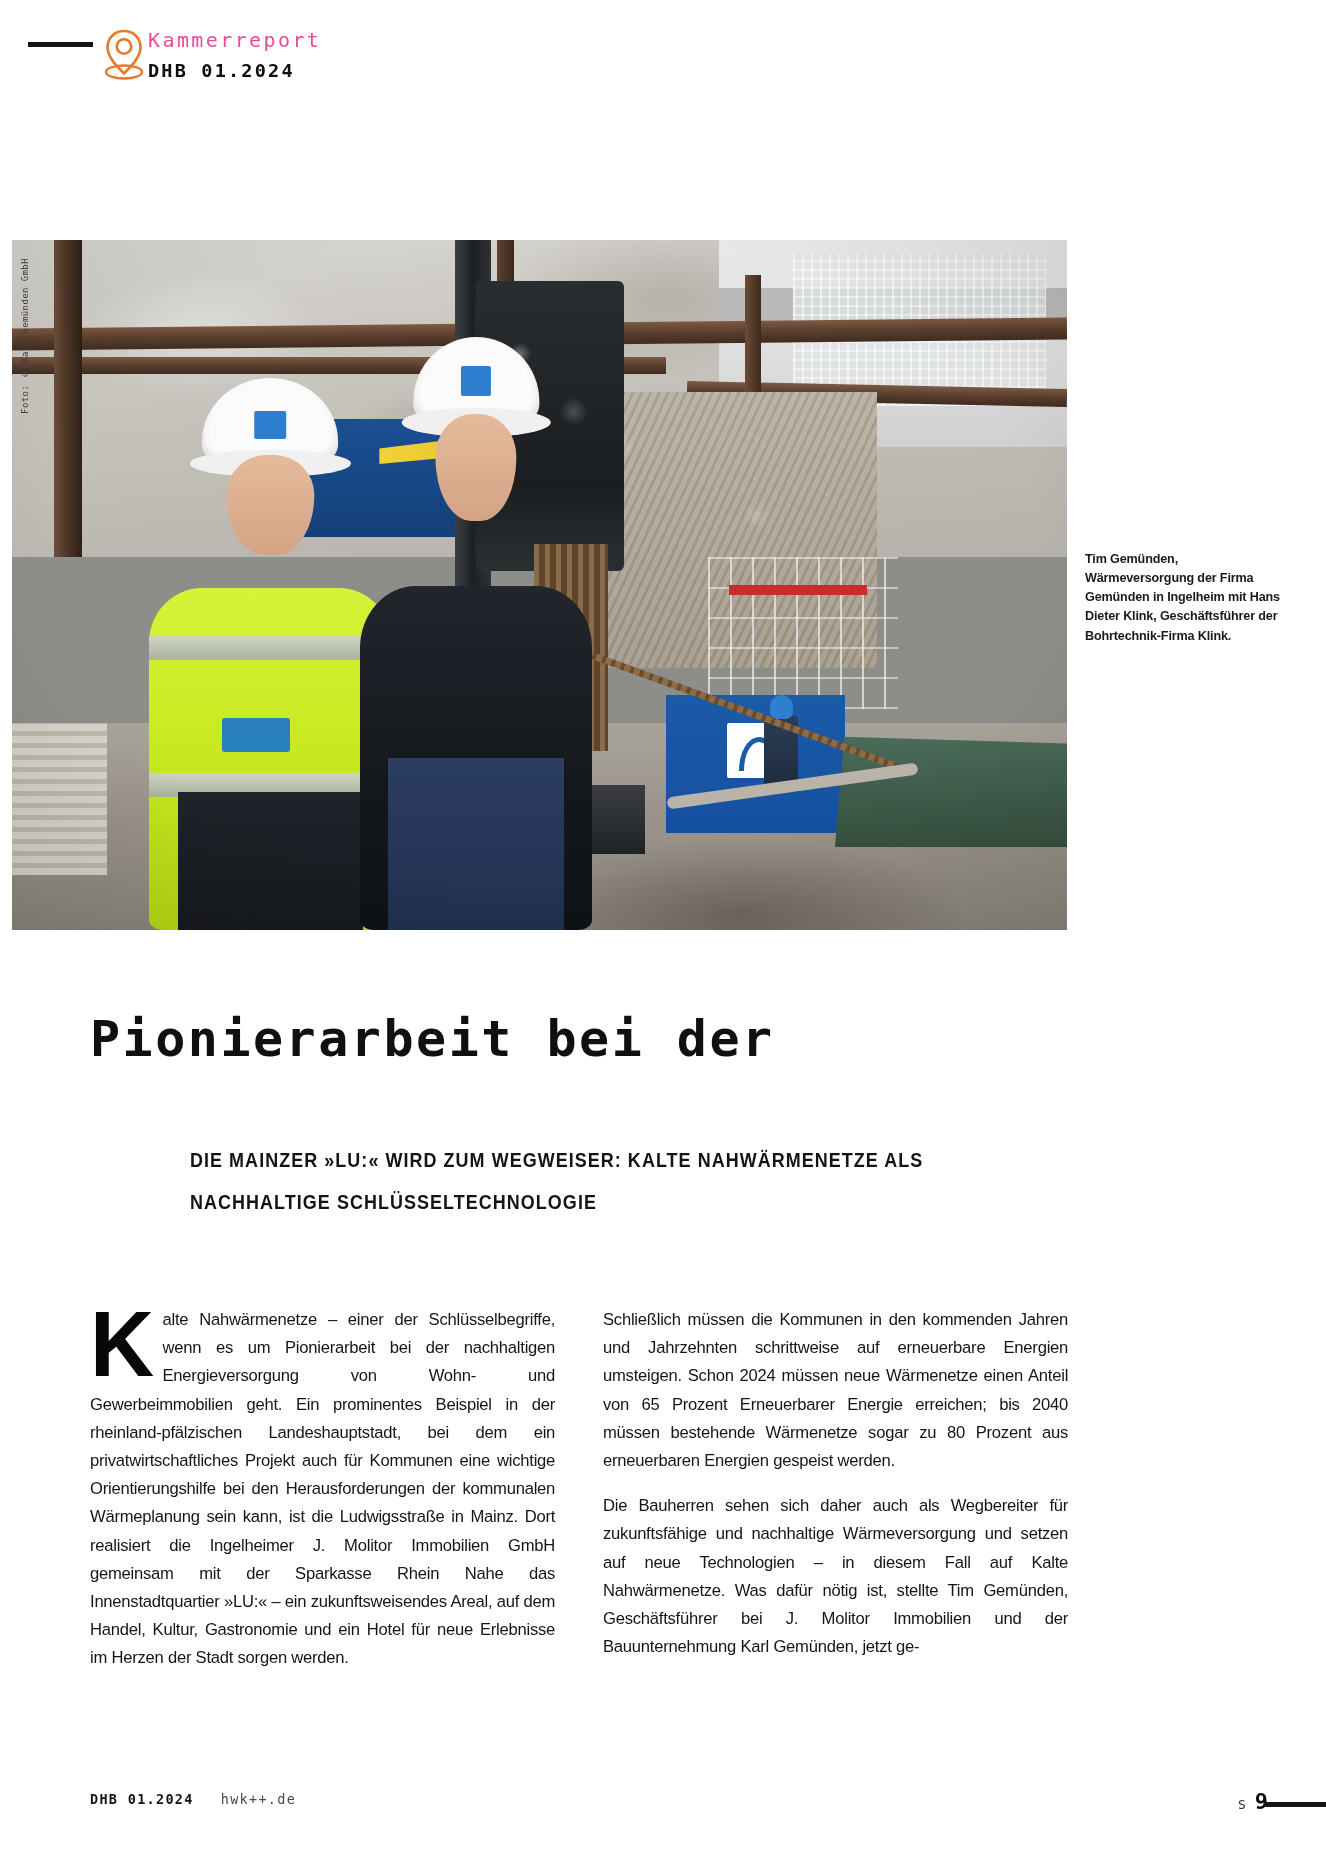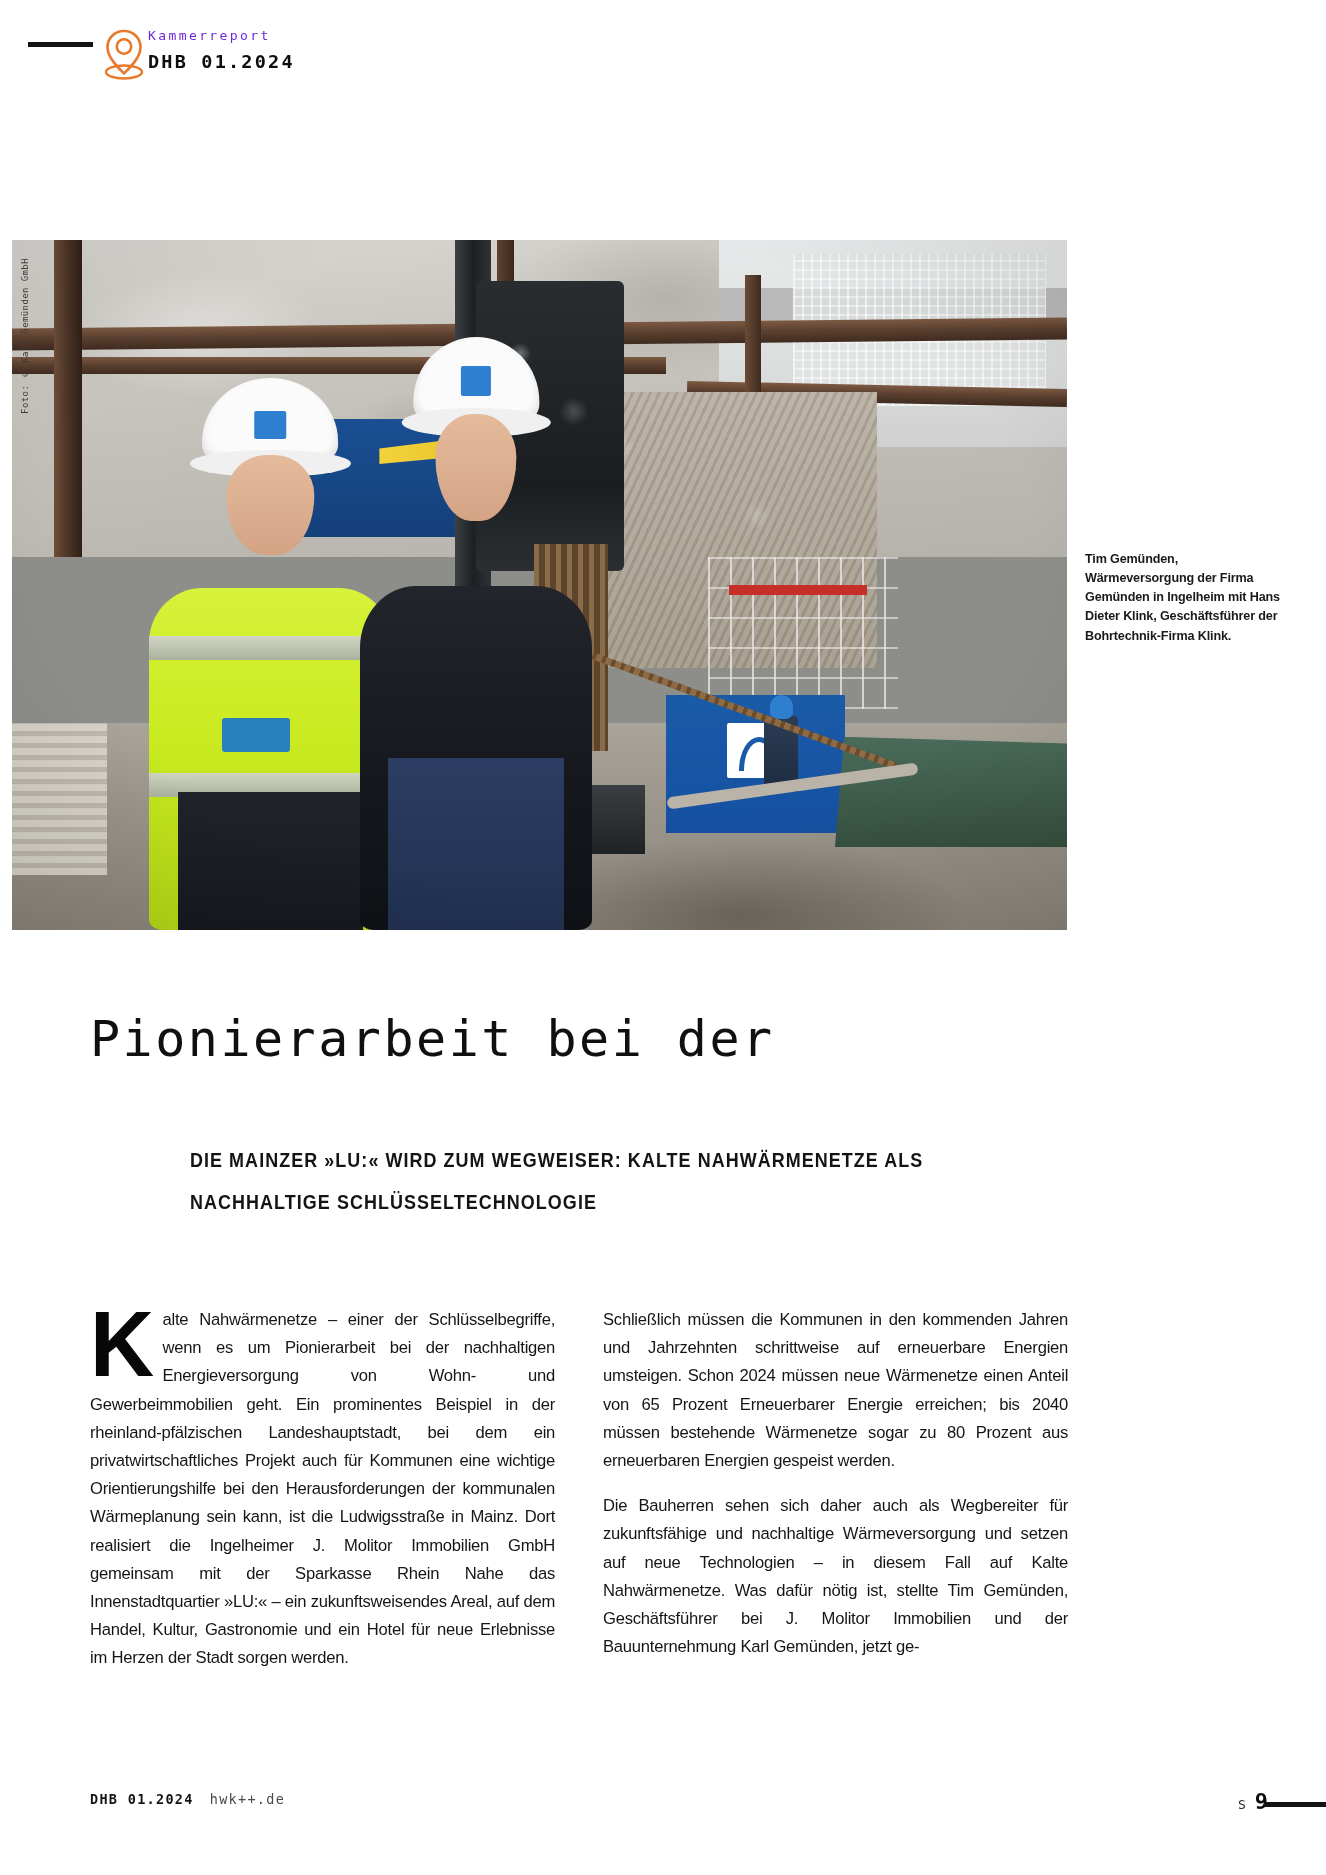--- a/index.html
+++ b/index.html
@@ -40,23 +40,23 @@
     width: 48px;
     height: 56px;
   }
   .masthead-text {
     position: absolute;
     left: 148px;
     top: 0px;
   }
   .kicker {
     font-family: "DejaVu Sans Mono", monospace;
-    font-size: 13px;
+    font-size: 20px;
     letter-spacing: 2.4px;
-    color: #6d28d9;
+    color: #ec4899;
     line-height: 1.25;
     font-weight: 400;
   }
   .issue {
     font-family: "DejaVu Sans Mono", monospace;
     font-size: 18.5px;
     letter-spacing: 2.2px;
     font-weight: bold;
     color: #0d0d0d;
     margin-top: 7px;
@@ -318,21 +318,21 @@
   .headline {
     position: absolute;
     left: 90px;
     top: 975px;
     width: 1000px;
     font-family: "DejaVu Sans Mono", monospace;
     font-size: 50px;
     line-height: 1.22;
     letter-spacing: 2.5px;
     color: #101010;
-    font-weight: 400;
+    font-weight: 700;
   }
   .headline span { display: block; }
 
   
   .subhead {
     position: absolute;
     left: 190px;
     top: 1140px;
     width: 880px;
     font-family: "Liberation Sans Narrow", "Liberation Sans", sans-serif;
@@ -381,21 +381,21 @@
   
   .footer { position: absolute; left: 0; bottom: 58px; width: 100%; height: 26px; }
   .footer-left {
     position: absolute; left: 90px; top: 0;
     font-family: "DejaVu Sans Mono", monospace;
     font-size: 13.5px;
     letter-spacing: 1.3px;
     color: #141414;
   }
   .footer-issue { font-weight: bold; }
-  .footer-url { color: #4b4b4b; margin-left: 16px; text-align: center; }
+  .footer-url { color: #4b4b4b; margin-left: 27px; text-align: center; }
   .footer-right {
     position: absolute; right: 58px; top: -2px;
     display: flex; align-items: baseline; gap: 9px;
   }
   .page-prefix {
     font-family: "DejaVu Sans Mono", monospace;
     font-size: 13px; color: #2a2a2a;
   }
   .page-number {
     font-family: "DejaVu Sans Mono", monospace;

